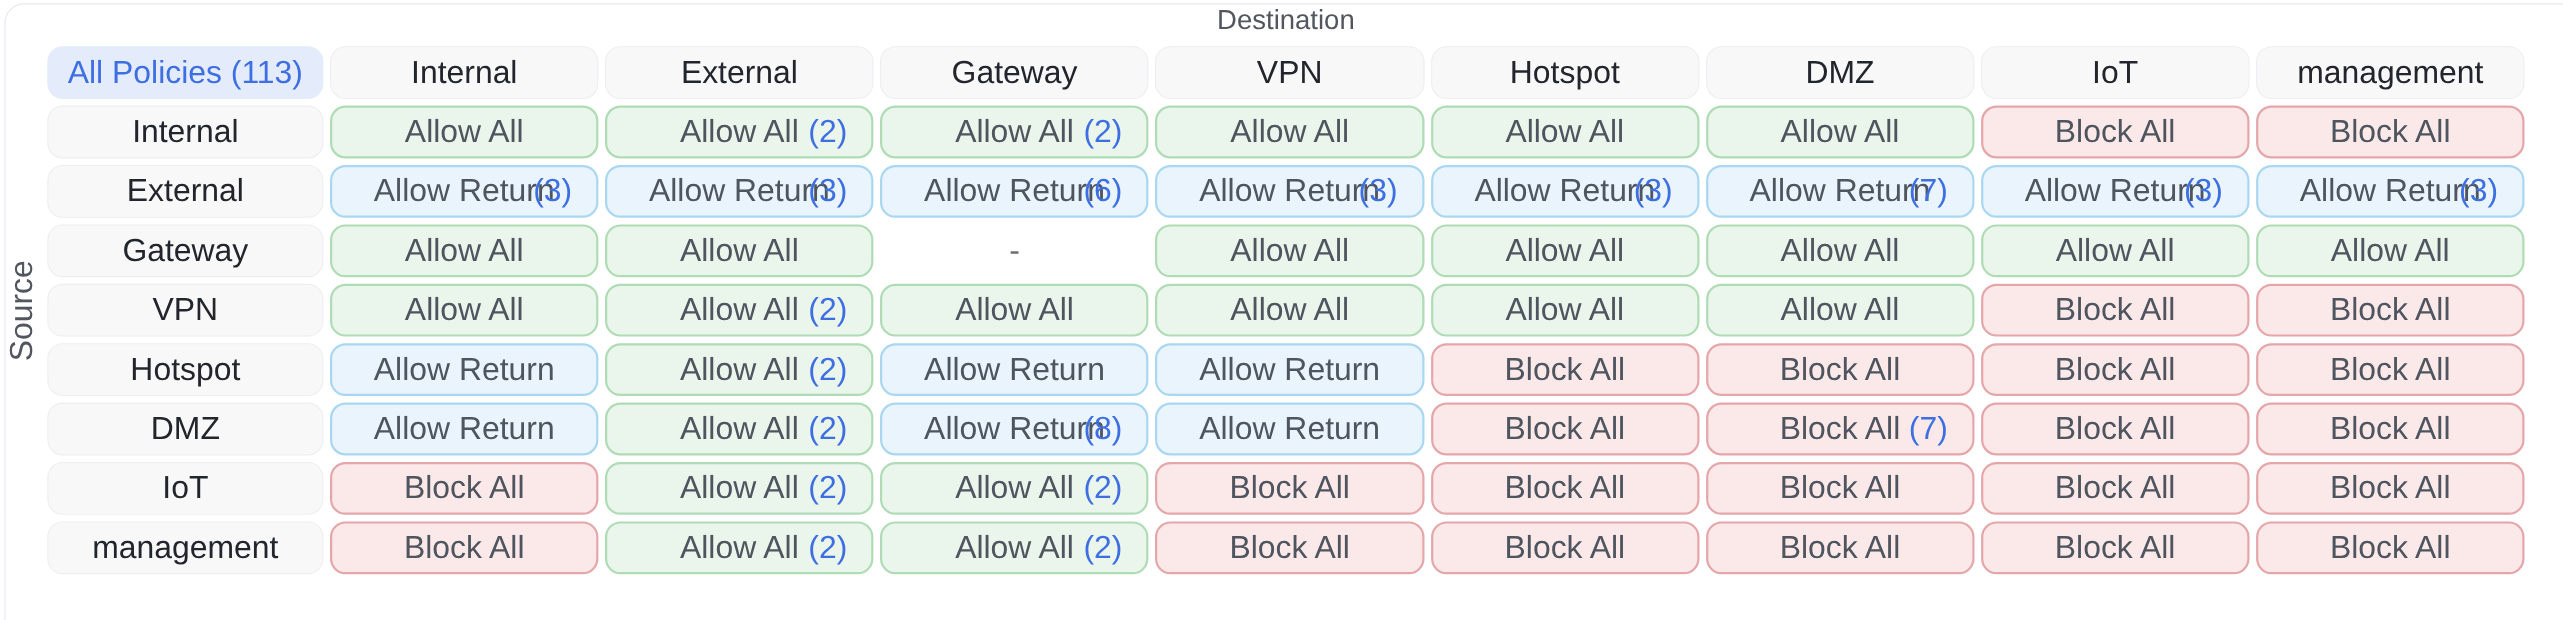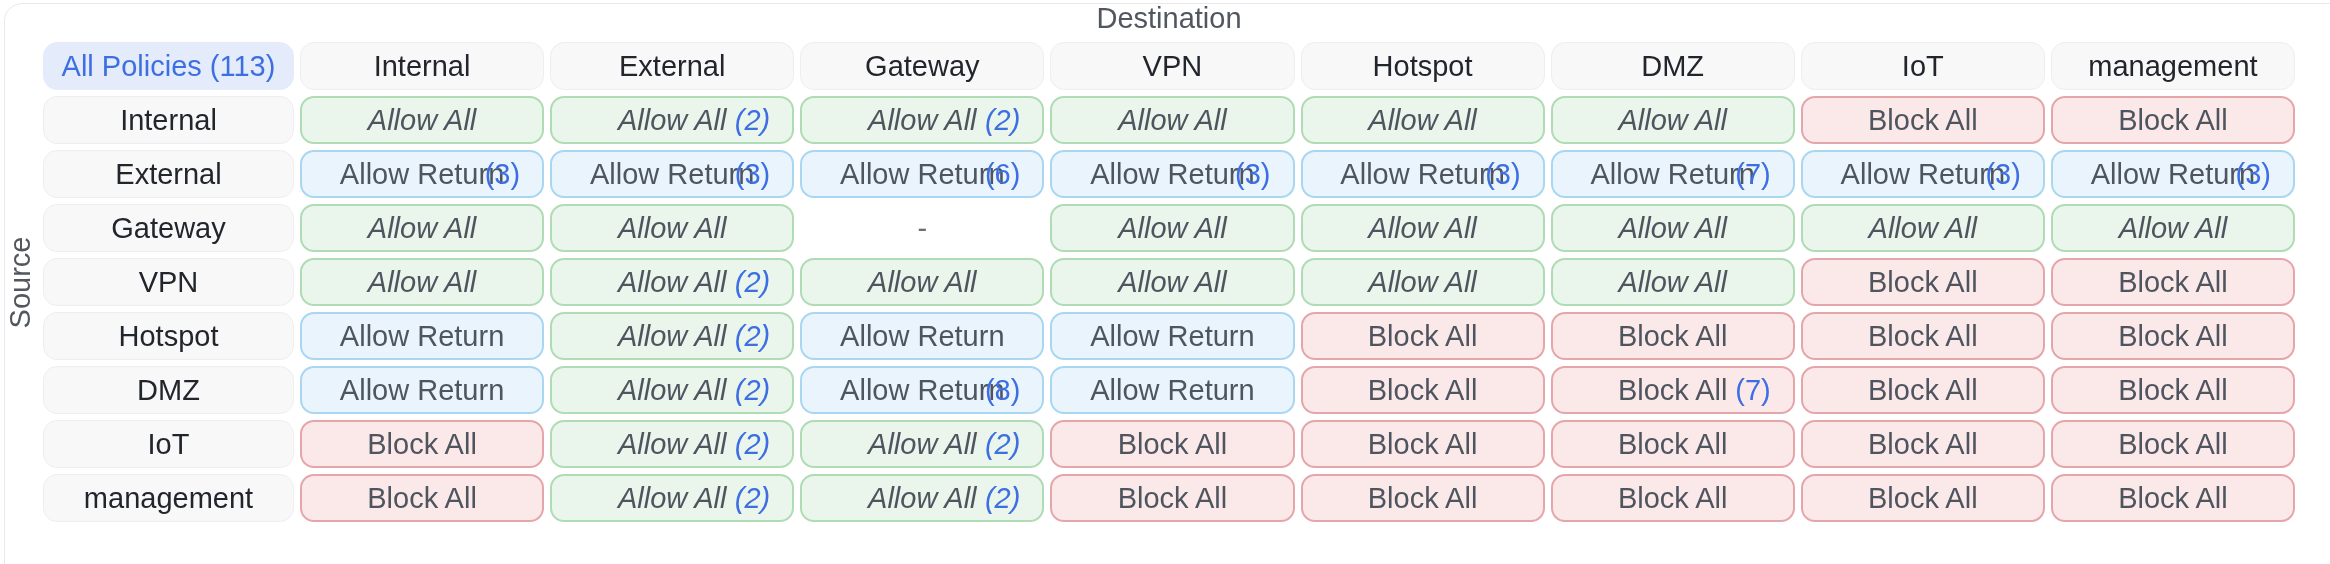--- a/index.html
+++ b/index.html
@@ -7,21 +7,21 @@
     width:2330px;height:564px;position:relative;overflow:hidden;
     background:#ffffff;font-family:"Liberation Sans",sans-serif;
   }
   .card{
     position:absolute;left:4px;top:3px;width:2420px;height:660px;
     border:1px solid var(--card-border,#e8e8ee);border-radius:18px;
     pointer-events:none;
   }
   .dest-label{
     position:absolute;top:1px;left:43px;width:2252px;text-align:center;
-    font-size:29px;line-height:34px;color:var(--axis-text,#51565f);
+    font-size:25px;line-height:34px;color:var(--axis-text,#51565f);
   }
   .src-wrap{
     position:absolute;left:0;top:42px;height:480px;width:42px;
     display:flex;align-items:center;justify-content:center;
   }
   .src-label{
     transform:rotate(-90deg);white-space:nowrap;
     font-size:29px;color:var(--axis-text,#51565f);
   }
   .matrix{
@@ -37,21 +37,21 @@
   .hdr{
     background:var(--header-bg,#f8f8f9);
     border:1px solid var(--header-border,#eeeef2);
     color:var(--label-text,#22262c);
   }
   .selected{
     background:var(--selected-bg,#e4ecfb);
     border:1px solid var(--selected-bg,#e4ecfb);
     color:var(--selected-text,#3e6fe2);
   }
-  .allow{background:var(--allow-bg,#eaf5ec);border:2px solid var(--allow-border,#afdcb5);font-style:italic;}
+  .allow{background:var(--allow-bg,#eaf5ec);border:2px solid var(--allow-border,#afdcb5);}
   .return{background:var(--return-bg,#e9f4fd);border:2px solid var(--return-border,#a9d7f1);}
   .block{background:var(--block-bg,#fbe9ea);border:2px solid var(--block-border,#e5a6aa);text-align:right;}
   .none{background:#ffffff;border:2px solid transparent;cursor:default;color:#6a6f76;}
   .count{position:absolute;right:22px;color:var(--count-text,#3e6fe2);}
 </style>
 </head>
 <body>
 
 <div class="card"></div>
 

